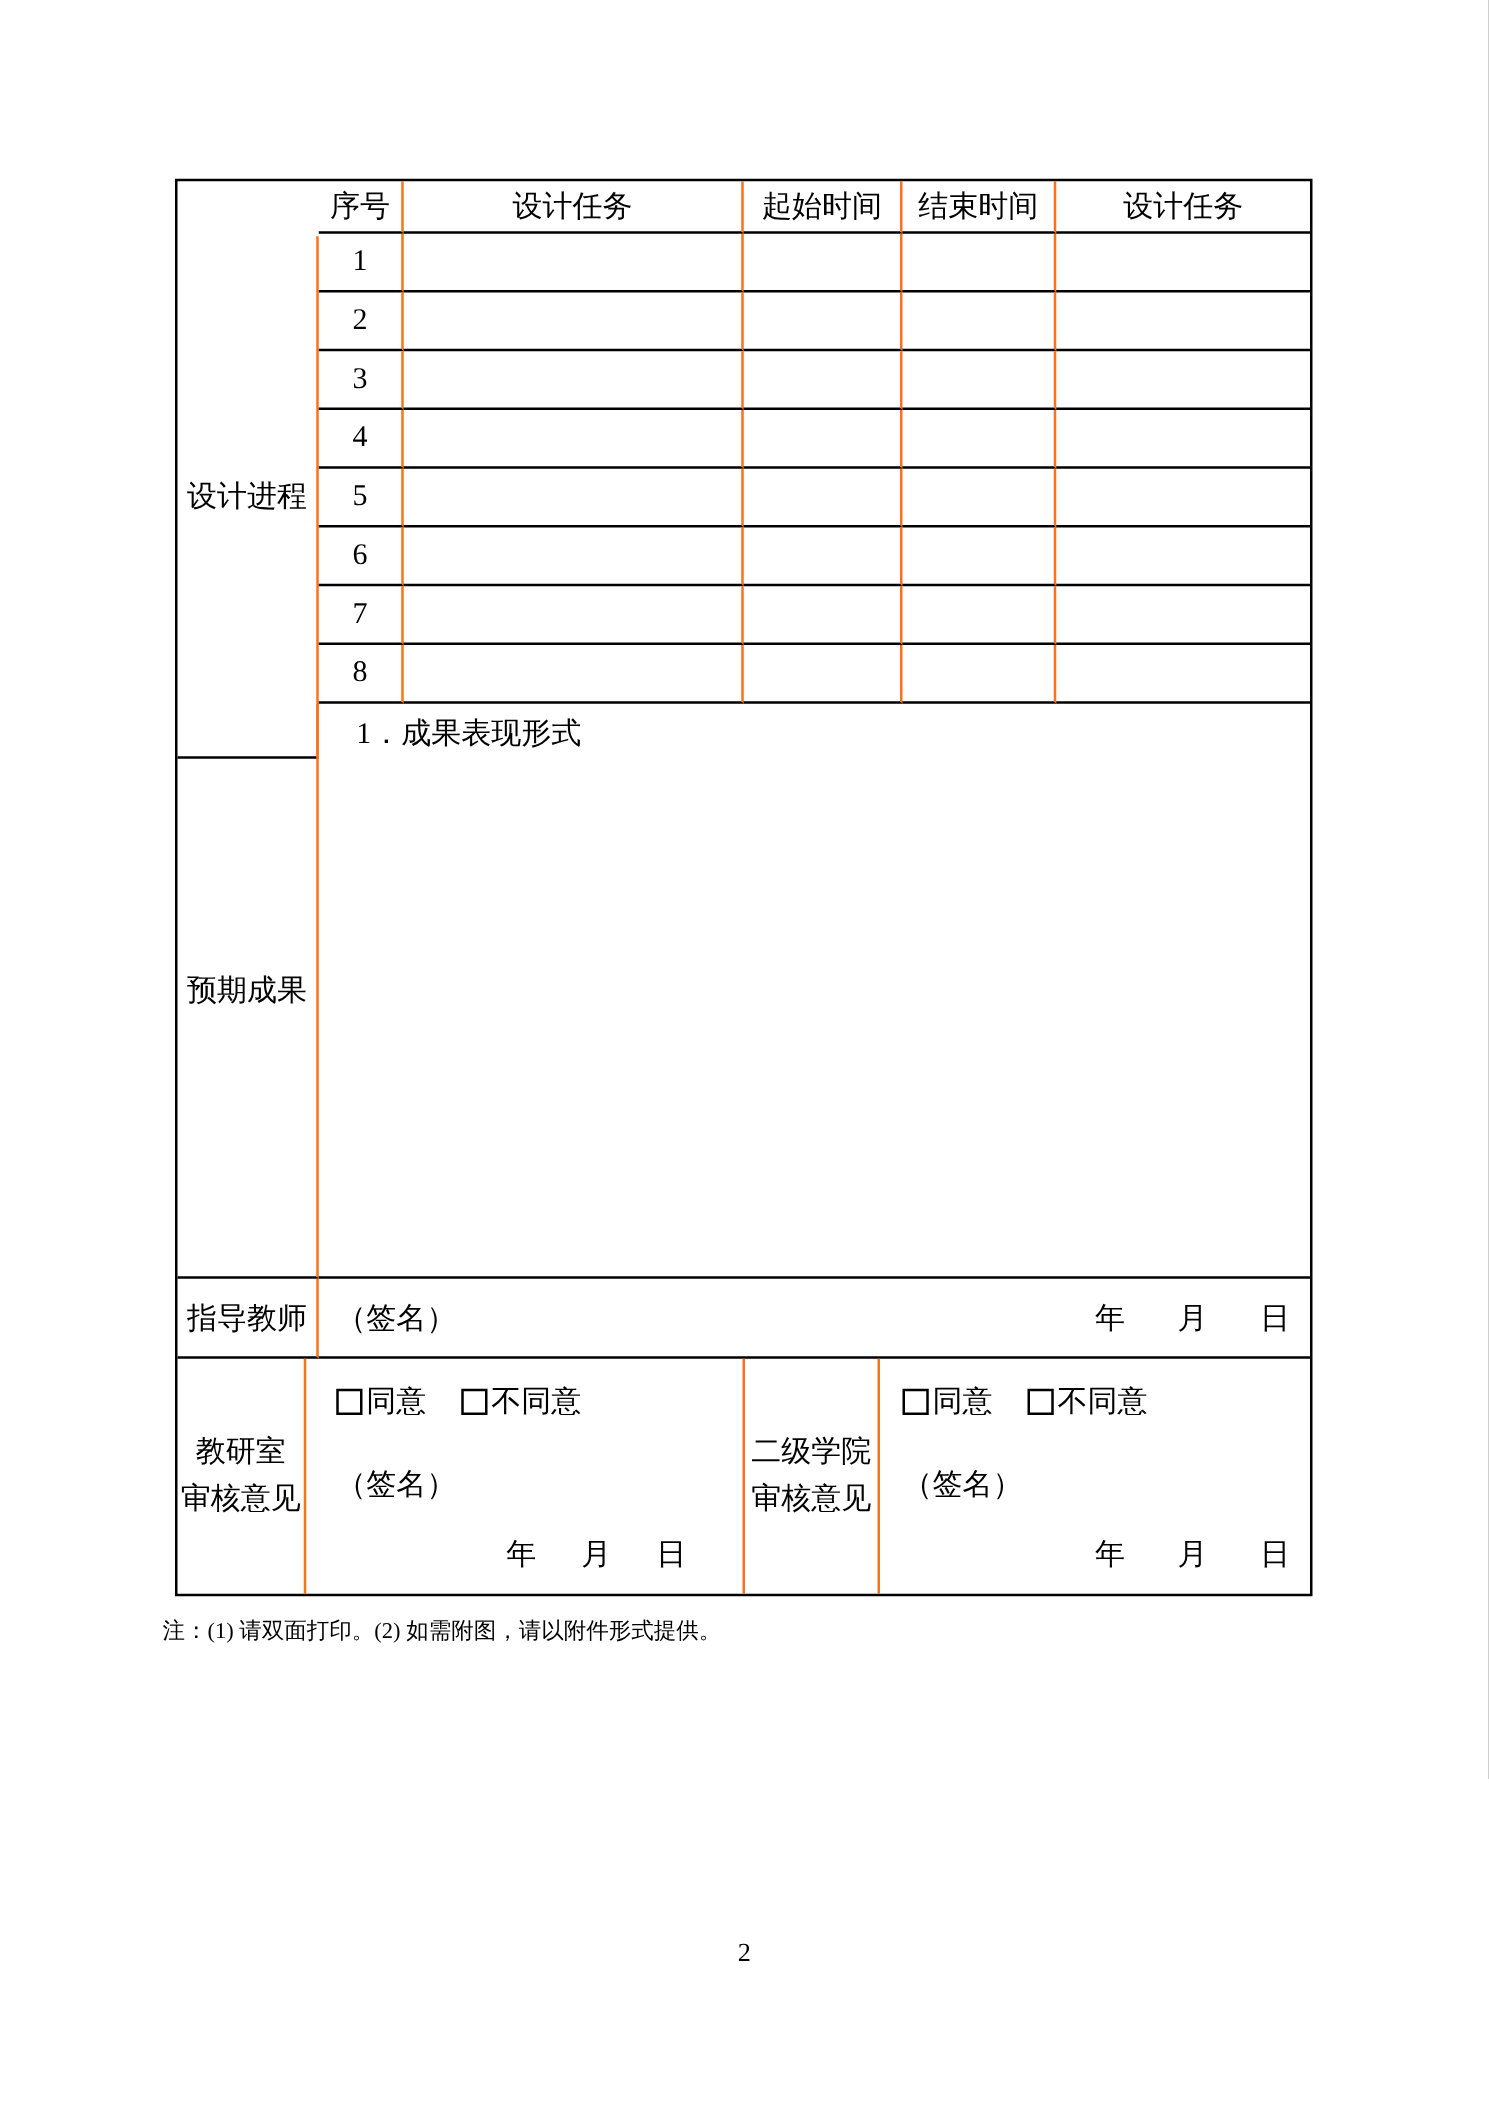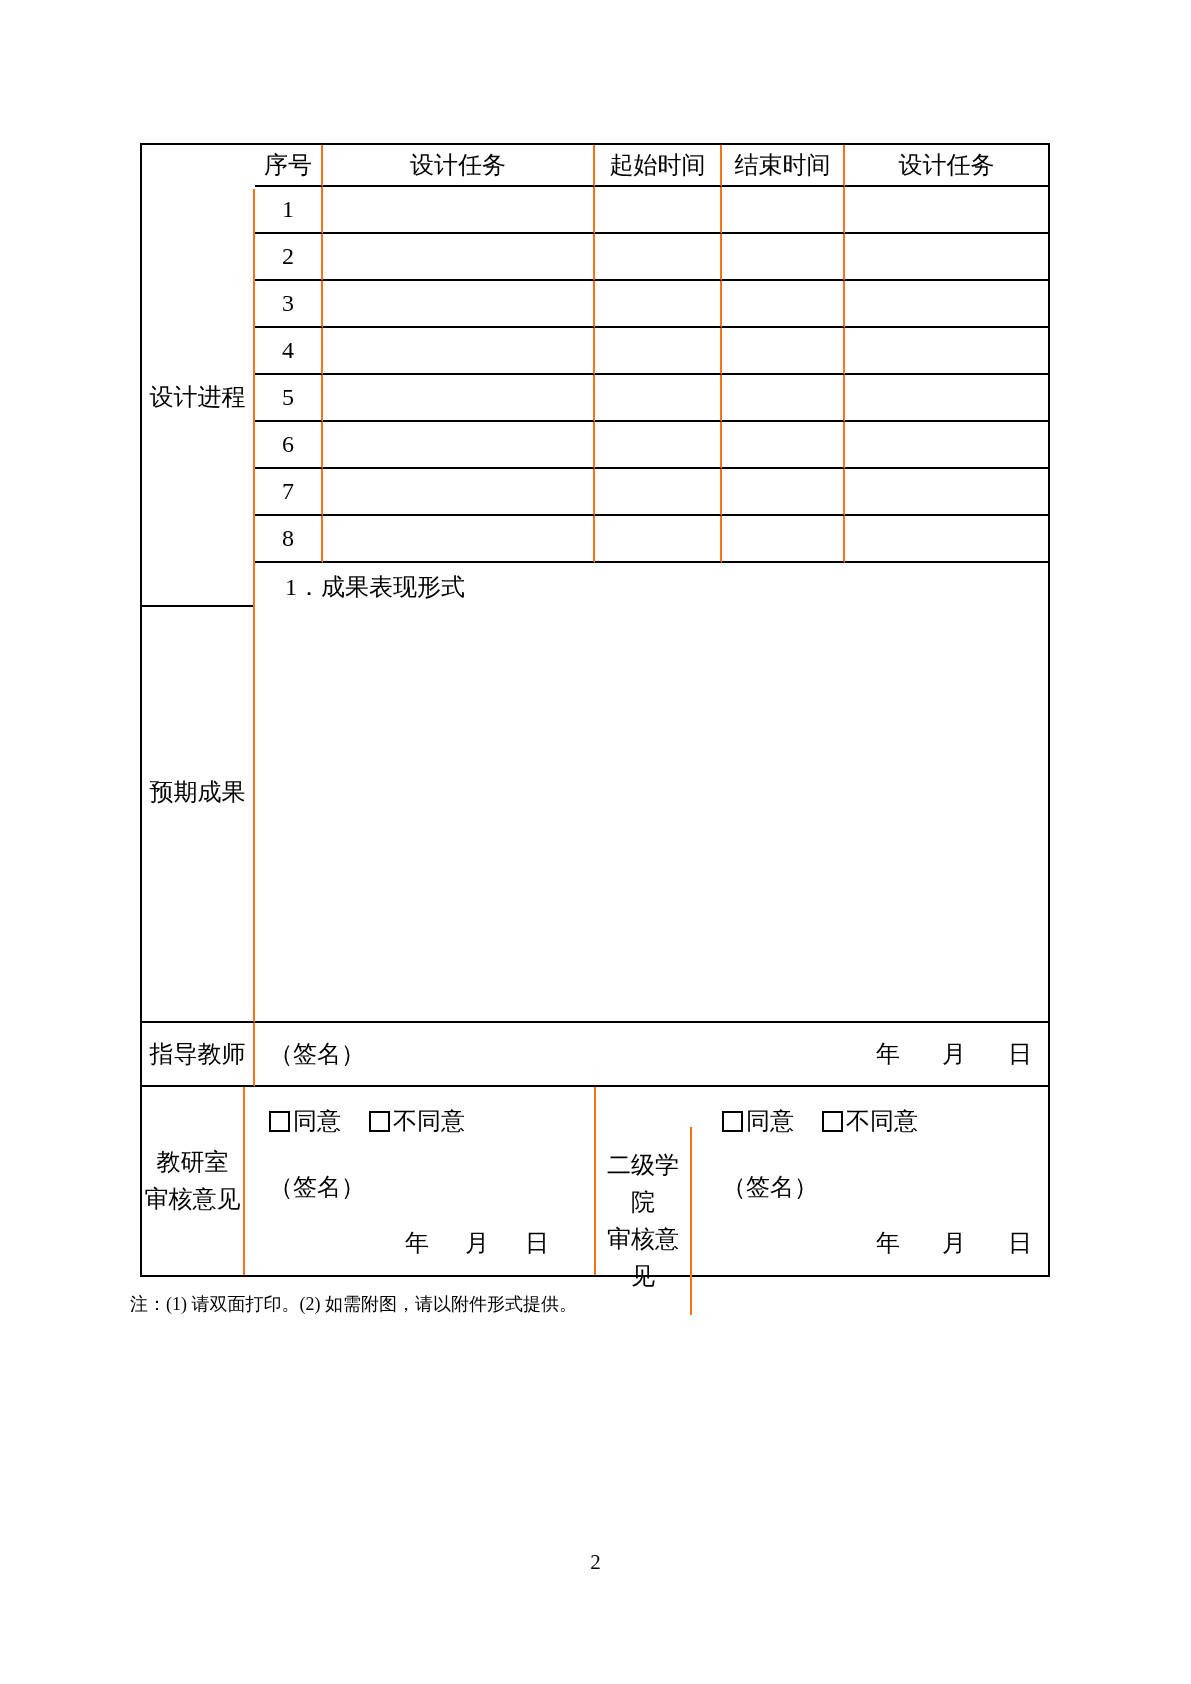--- a/index.html
+++ b/index.html
@@ -140,21 +140,21 @@
         </span>
       </div>
       <div class="sign-hint">（签名）</div>
       <div class="date-row gap36 review-date">
         <span>年</span>
         <span>月</span>
         <span>日</span>
       </div>
     </div>
 
-    <div class="cell br vlabel two-line" style="left:454px;top:982px;width:96px;height:188px;">
+    <div class="cell br vlabel two-line" style="left:454px;top:942px;width:108px;height:188px;">
       <div>
         <div>二级学院</div>
         <div>审核意见</div>
       </div>
     </div>
 
     <div class="cell review-content pad-r-16" style="left:566px;top:942px;width:340px;height:188px;">
       <div class="cbx-row">
         <span class="cbx-item">
           <span class="cbx"></span>

